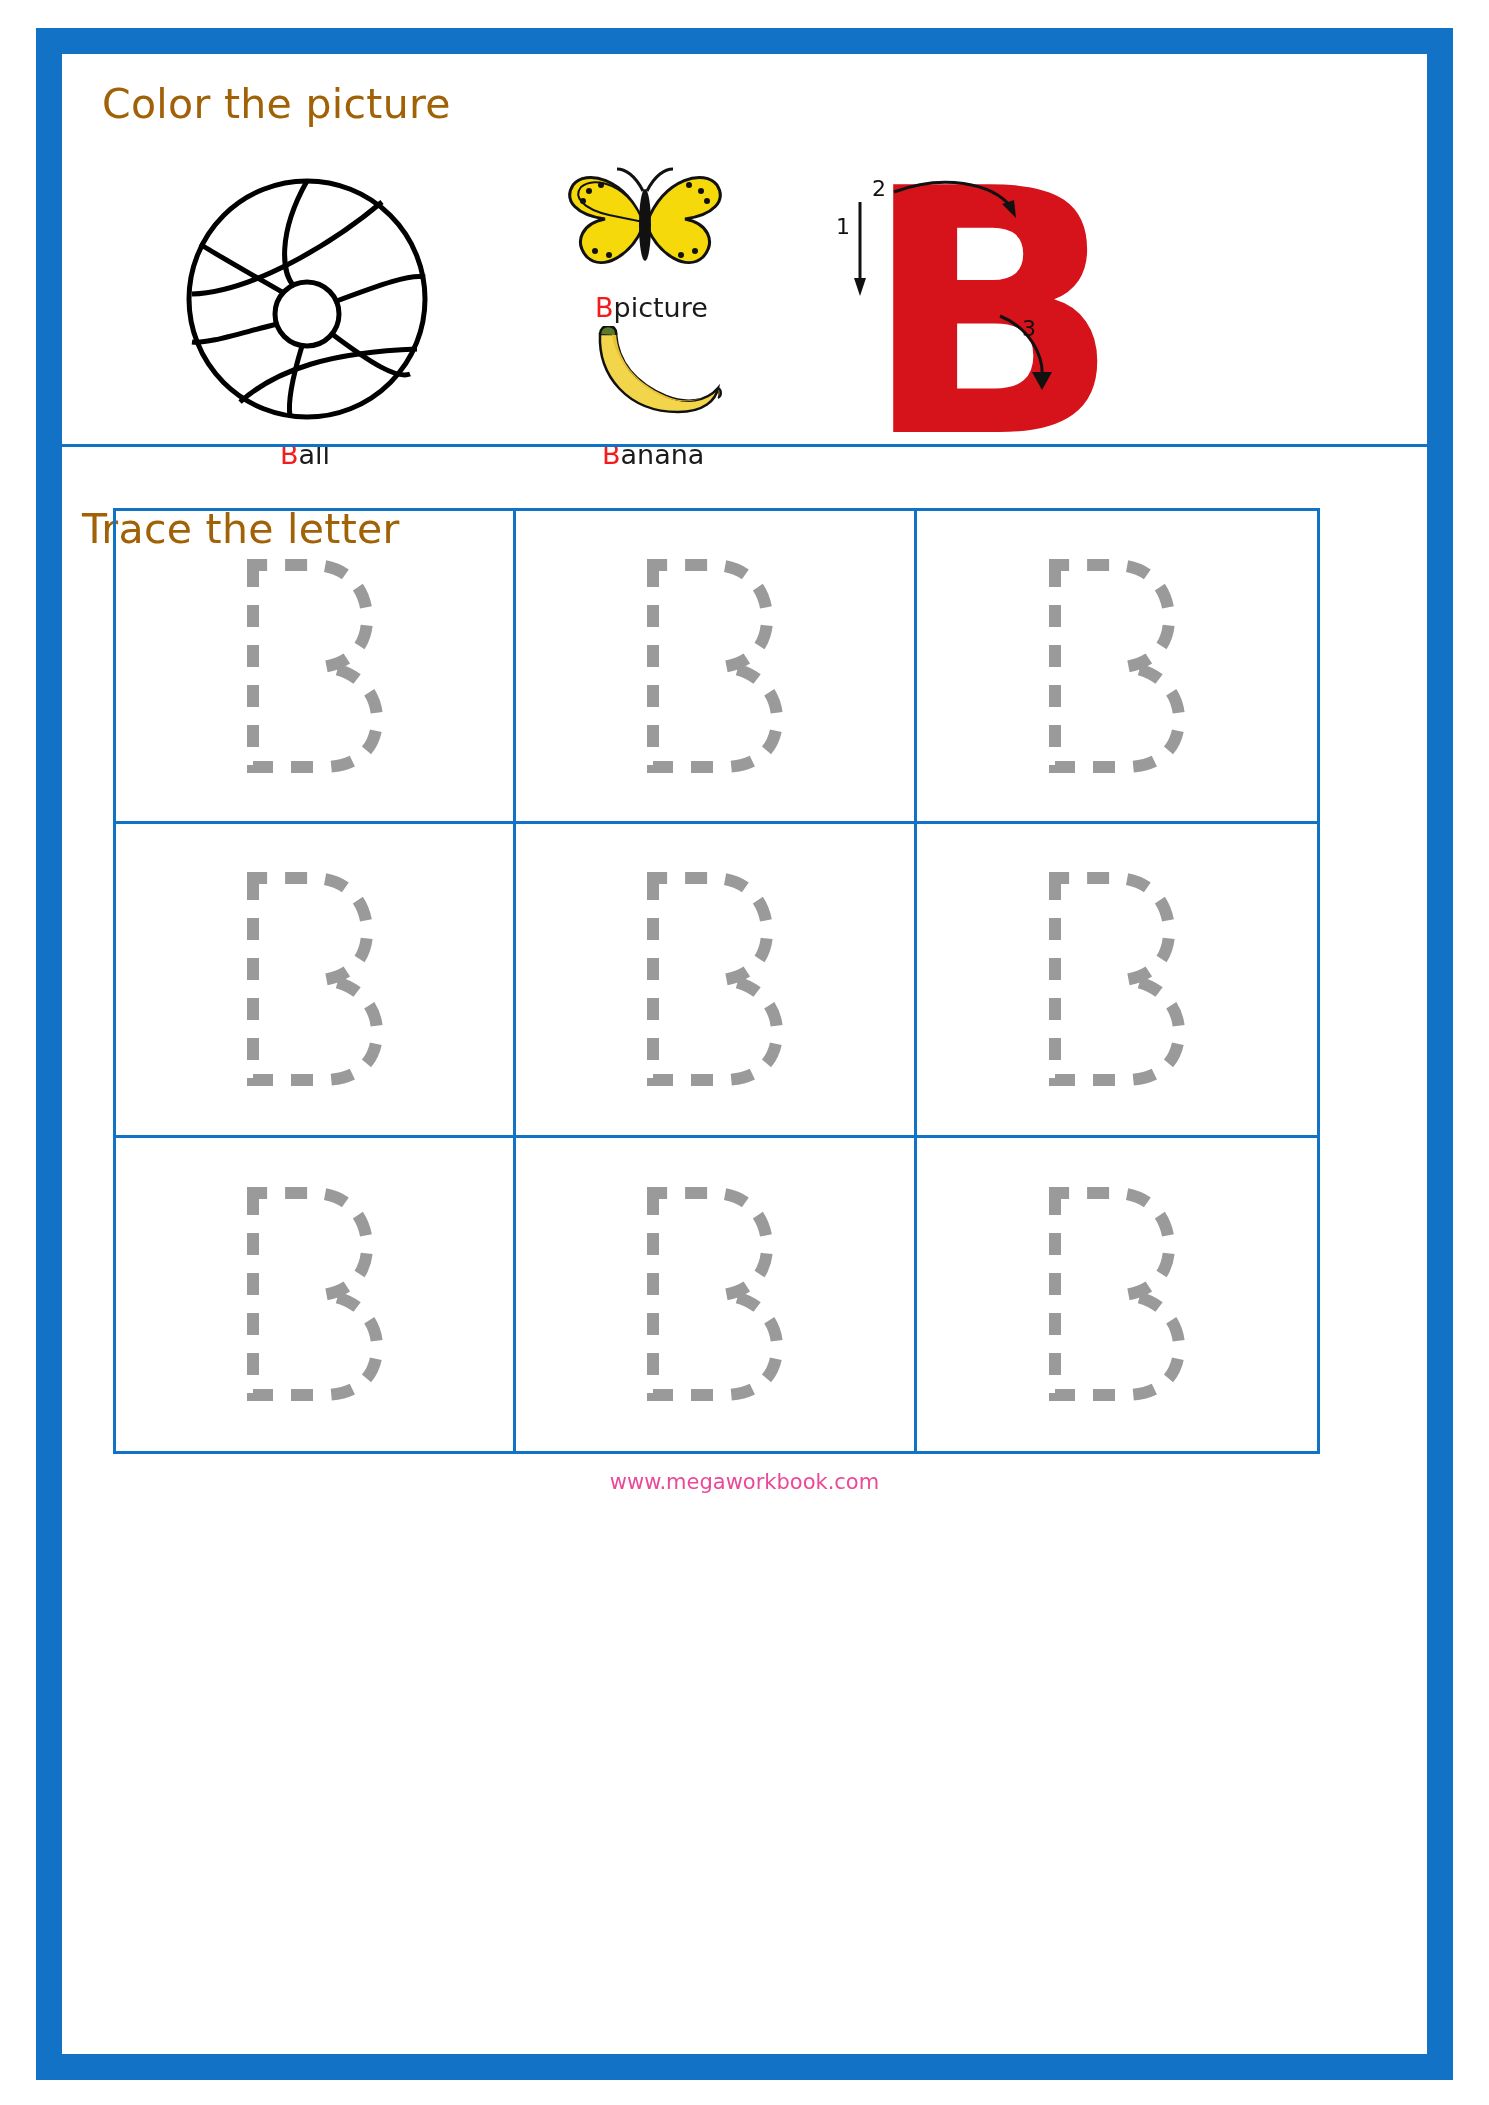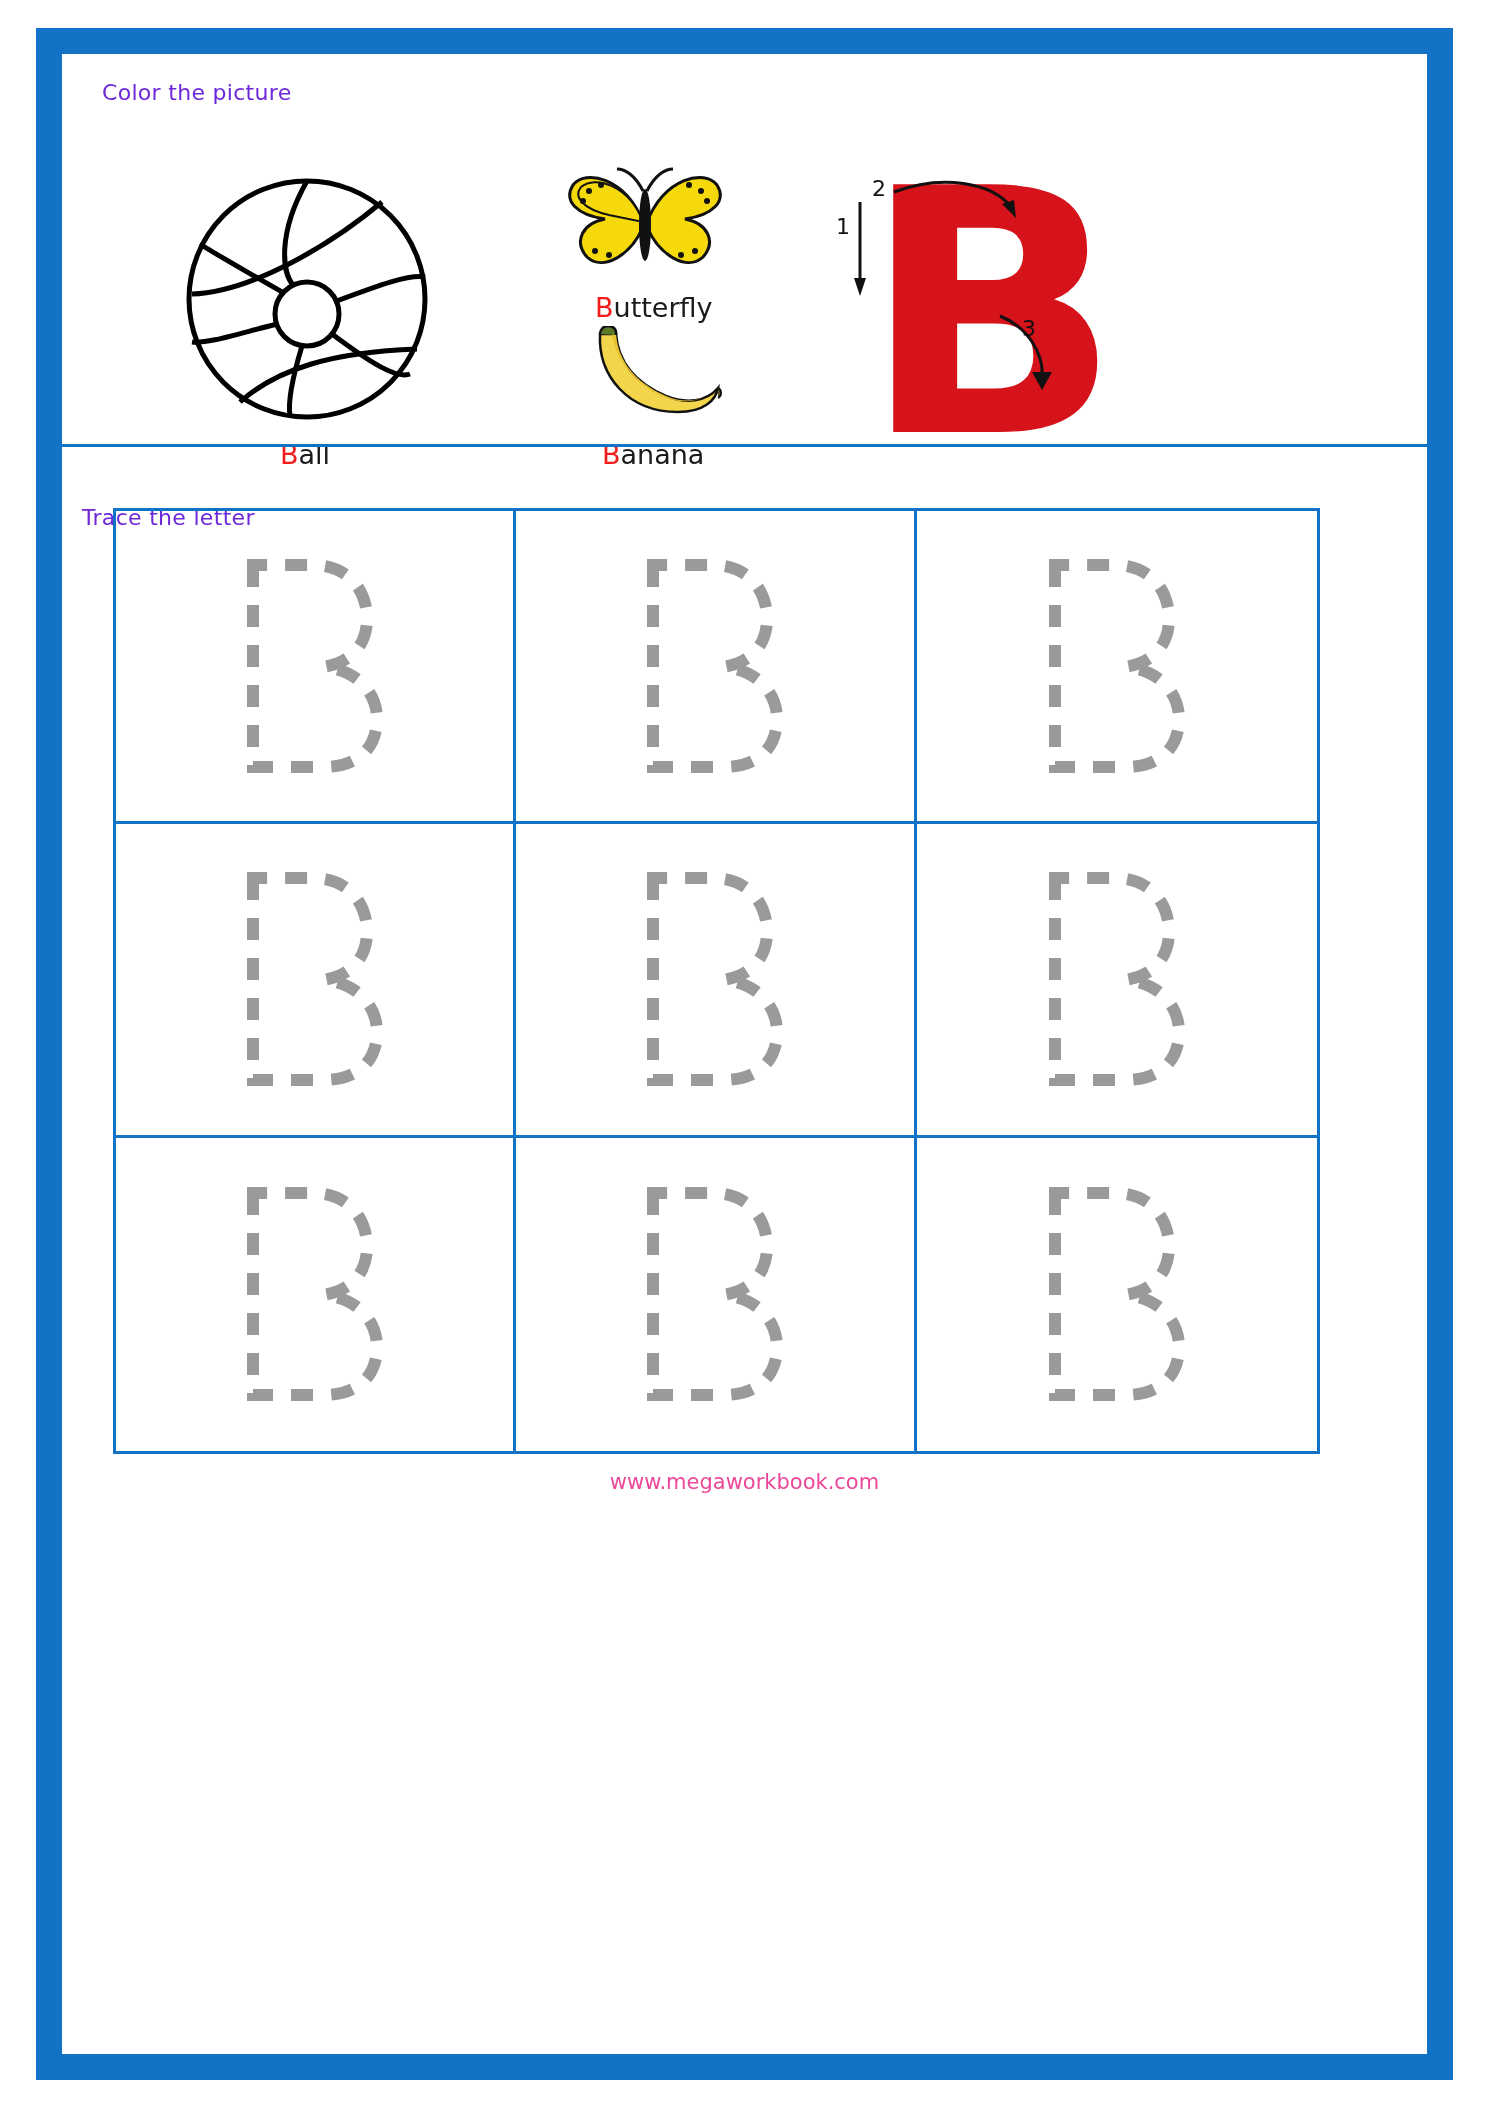--- a/index.html
+++ b/index.html
@@ -41,22 +41,22 @@
     left: 62px;
     top: 54px;
     width: 1365px;
     height: 2000px;
     background: #ffffff;
   }
 
   
   .heading {
     position: absolute;
-    color: #6d28d9;
-    font-size: 22px;
+    color: #a16207;
+    font-size: 41px;
     font-family: "DejaVu Sans", sans-serif;
     letter-spacing: 0.3px;
     white-space: nowrap;
   }
   #heading-color { left: 102px; top: 80px; }
   #heading-trace { left: 82px; top: 465px; margin-top: 40px; }
 
   
   .top-section {
     position: absolute;
@@ -221,21 +221,21 @@
           <circle cx="142" cy="34" r="3" fill="#111"></circle>
           <circle cx="130" cy="84" r="3" fill="#111"></circle>
           <circle cx="116" cy="88" r="3" fill="#111"></circle>
           <ellipse cx="80" cy="58" rx="6" ry="36" fill="#111111"></ellipse>
           <path d="M78 24 C 70 8, 60 2, 52 2" fill="none" stroke="#111" stroke-width="3"></path>
           <path d="M82 24 C 90 8, 100 2, 108 2" fill="none" stroke="#111" stroke-width="3"></path>
         </g>
       </svg>
     </div>
     <div class="caption" id="caption-butterfly">
-      <span class="cap-first">B</span><span>utterfly</span>
+      <span class="cap-first">B</span><span>picture</span>
     </div>
 
     <div id="banana-figure">
       <svg width="140" height="95" viewBox="0 0 140 95">
         <path d="M18 8 C 16 50, 46 86, 96 86 C 122 86, 134 74, 136 62 C 124 76, 104 78, 84 70 C 52 56, 36 34, 34 8 Z" fill="#f2d54a" stroke="#111111" stroke-width="2.5"></path>
         <path d="M34 8 C 36 34, 52 56, 84 70 C 98 76, 112 76, 124 70 C 106 80, 80 76, 58 56 C 40 40, 32 24, 30 8 Z" fill="#e8c231" stroke="none"></path>
         <path d="M18 8 C 18 3, 22 0, 26 0 C 31 0, 35 3, 34 9" fill="#5a7a2a" stroke="#111111" stroke-width="2.5"></path>
         <path d="M136 62 C 140 64, 140 70, 136 72" fill="#6b5a2a" stroke="#111111" stroke-width="2"></path>
       </svg>
     </div>

